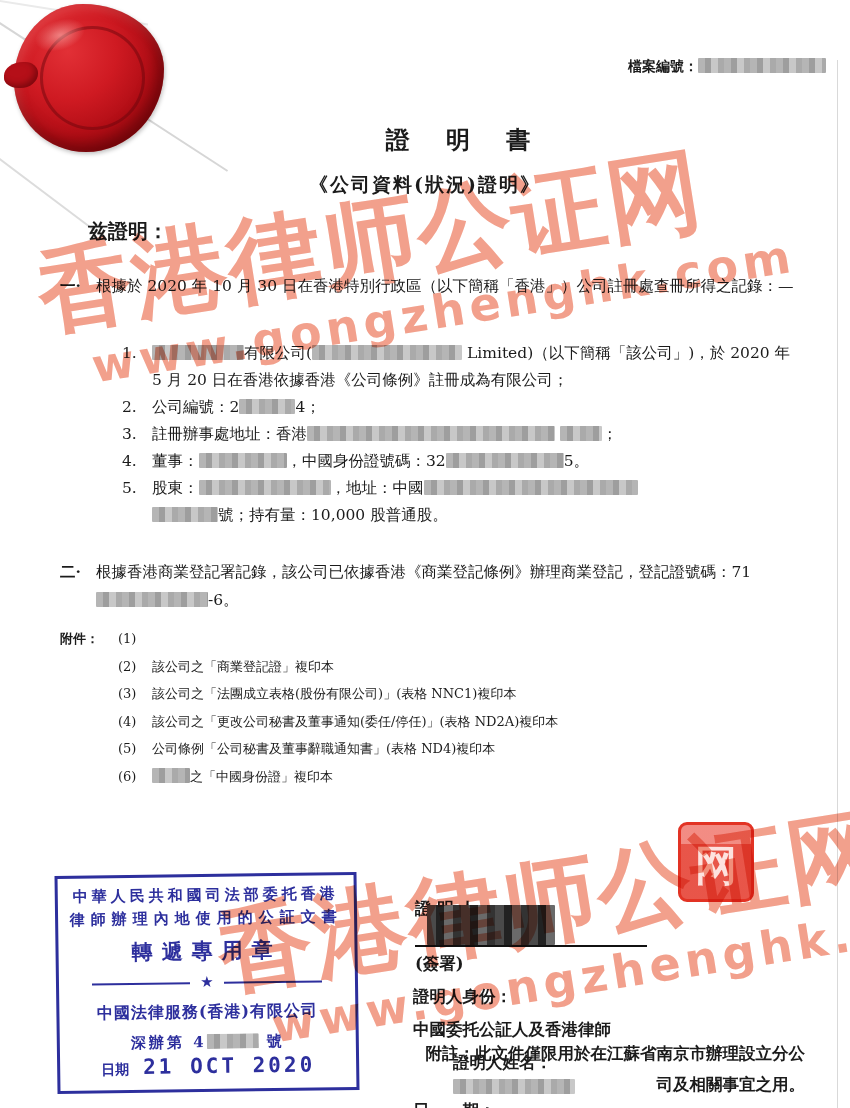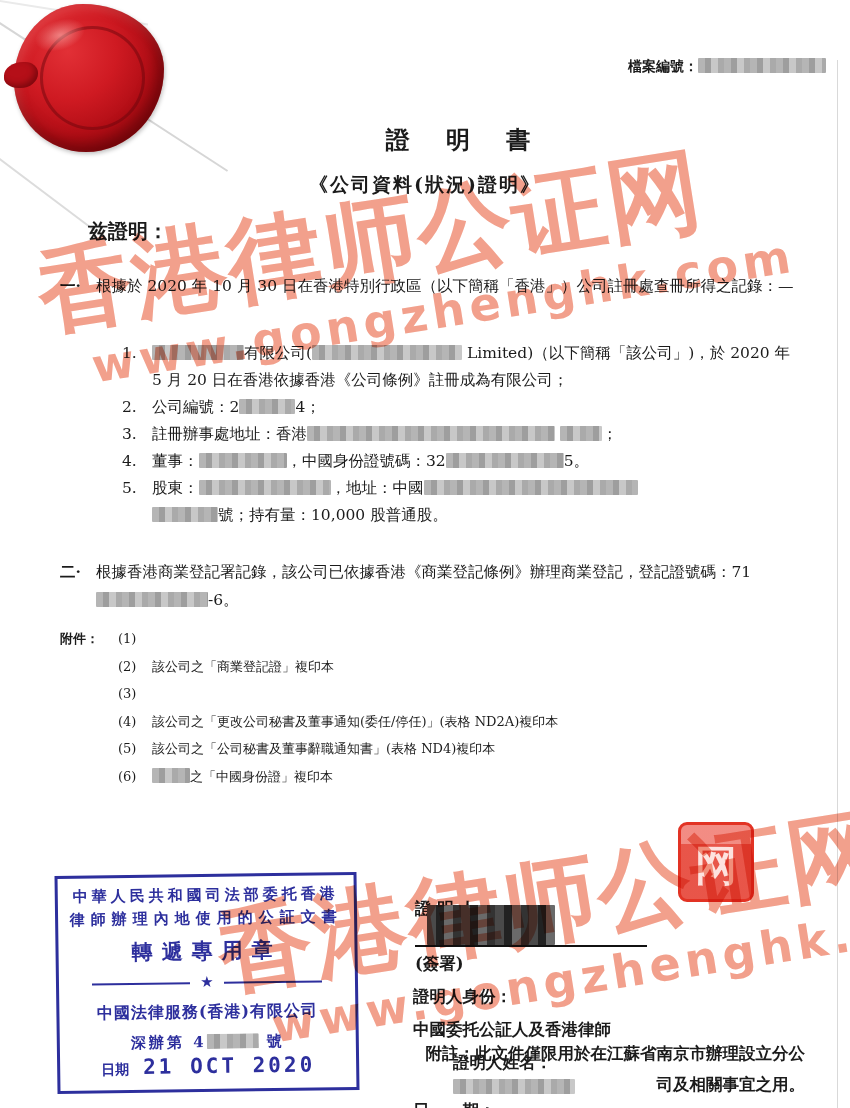--- a/index.html
+++ b/index.html
@@ -168,28 +168,29 @@
     <span class="aitems">
       <span class="ai">
         <span class="anum">(1)</span>
       </span>
       <span class="ai">
         <span class="anum">(2)</span>
         <span>該公司之「商業登記證」複印本</span>
       </span>
       <span class="ai">
         <span class="anum">(3)</span>
+        <span>該公司之「法團成立表格(股份有限公司)」(表格 NNC1)複印本</span>
       </span>
       <span class="ai">
         <span class="anum">(4)</span>
         <span>該公司之「更改公司秘書及董事通知(委任/停任)」(表格 ND2A)複印本</span>
       </span>
       <span class="ai">
         <span class="anum">(5)</span>
-        <span>該公司之「公司秘書及董事辭職通知書」(表格 ND4)複印本</span>
+        <span>公司條例「公司秘書及董事辭職通知書」(表格 ND4)複印本</span>
       </span>
       <span class="ai">
         <span class="anum">(6)</span>
         <span><span class="redact" style="width: 38px;"></span>之「中國身份證」複印本</span>
       </span>
     </span>
   </div>
 
   <div class="abs bstamp">
     <div class="l1">中華人民共和國司法部委托香港</div>

